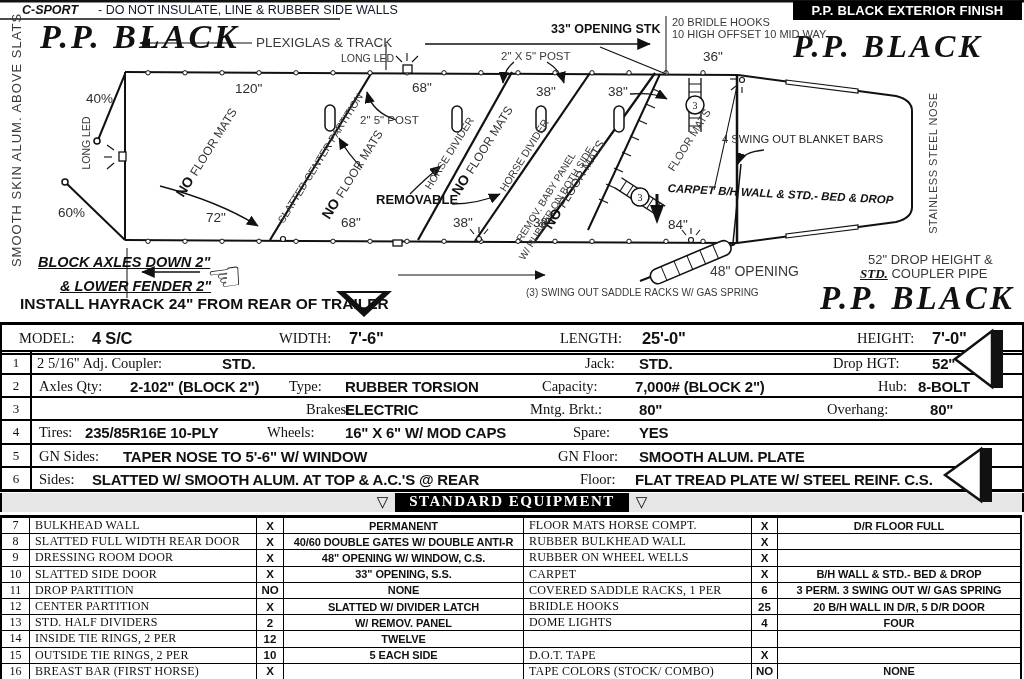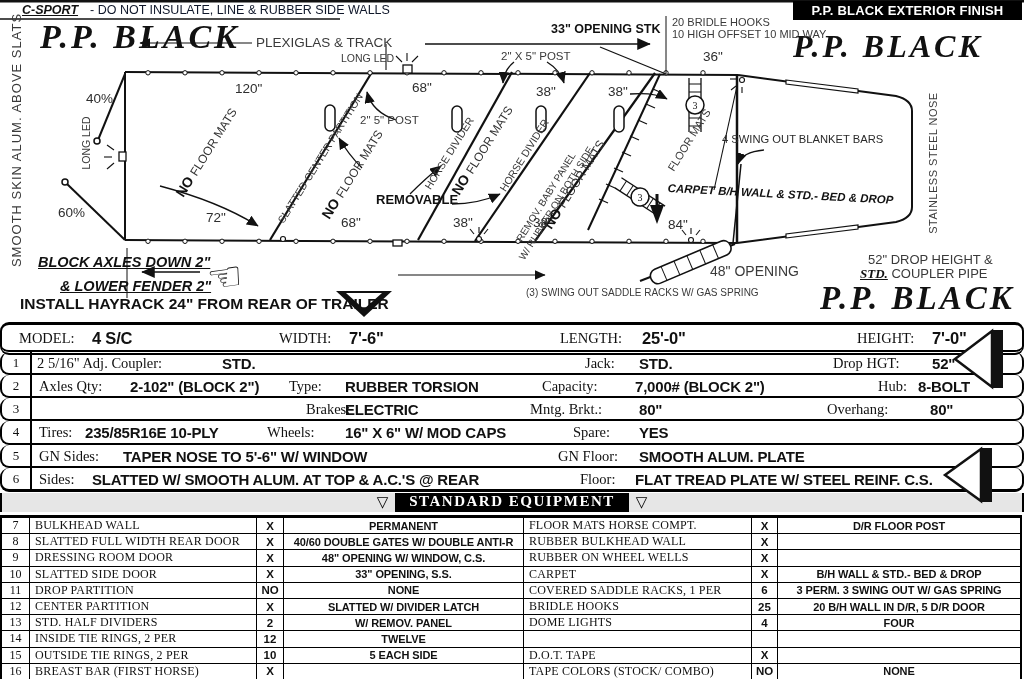--- a/index.html
+++ b/index.html
@@ -10,25 +10,25 @@
   .gray{color:#3a3a3a;}
   .dim{font-size:13.5px;color:#2e2e2e;}
   .rot58{transform:translate(-50%,-50%) rotate(-58deg);}
   .rot90{transform:translate(-50%,-50%) rotate(-90deg);}
   .script{font-family:"Liberation Serif",serif;font-style:italic;font-weight:bold;letter-spacing:3px;}
   .nfm b{font-size:14px;color:#111;margin-right:4px;}
   .nfm span{font-size:12px;color:#333;}
   .banner{position:absolute;left:793px;top:1px;width:229px;height:19px;background:#000;color:#fff;
           display:flex;align-items:center;justify-content:center;font-weight:bold;font-size:13px;z-index:10;letter-spacing:.2px;}
   .heading{position:absolute;left:22px;top:3px;font-size:12.5px;z-index:10;}
-  .heading .code{font-weight:bold;font-style:italic;text-decoration:underline;margin-right:12px;}
+  .heading .code{font-weight:bold;font-style:italic;margin-right:20px;}
   .heading .note{color:#0f172a;}
   
   .srow{position:absolute;left:0;width:1020px;border-left:2px solid #000;border-right:2px solid #000;
-        border-bottom:2px solid #000;background:transparent;z-index:2;border-radius:9px;}
+        border-bottom:2px solid #000;background:transparent;z-index:2;}
   .srow.numline::after{content:'';position:absolute;left:28px;top:0;bottom:0;border-left:2px solid #000;}
   .rn{position:absolute;left:0;width:28px;text-align:center;top:50%;transform:translateY(-50%);
       font:13px "Liberation Serif",serif;}
   .sl{position:absolute;top:50%;transform:translateY(-50%);font:14.5px "Liberation Serif",serif;white-space:nowrap;}
   .sv{position:absolute;top:50%;transform:translateY(-50%);font-weight:bold;font-size:15px;
       letter-spacing:-0.2px;white-space:nowrap;font-family:"Liberation Sans",sans-serif;}
   .hv{font-size:16.5px;}
   .shead{border-top:3px solid #000;border-bottom:5px double #000;}
   .band{position:absolute;left:0;top:493px;width:1020px;height:19px;background:#e6e6e6;
         border-left:2px solid #000;border-right:2px solid #000;display:flex;align-items:center;
@@ -366,21 +366,21 @@
     <span class="tri">▽</span>
   </div>
 
   <div class="equip">
     <span class="cell qn">7</span>
     <span class="cell it">BULKHEAD WALL</span>
     <span class="cell qx">X</span>
     <span class="cell ds">PERMANENT</span>
     <span class="cell it">FLOOR MATS HORSE COMPT.</span>
     <span class="cell qx">X</span>
-    <span class="cell ds last">D/R FLOOR POST</span>
+    <span class="cell ds last">D/R FLOOR FULL</span>
 
     <span class="cell qn">8</span>
     <span class="cell it">SLATTED FULL WIDTH REAR DOOR</span>
     <span class="cell qx">X</span>
     <span class="cell ds">40/60 DOUBLE GATES W/ DOUBLE ANTI-R</span>
     <span class="cell it">RUBBER BULKHEAD WALL</span>
     <span class="cell qx">X</span>
     <span class="cell ds last"></span>
 
     <span class="cell qn">9</span>

